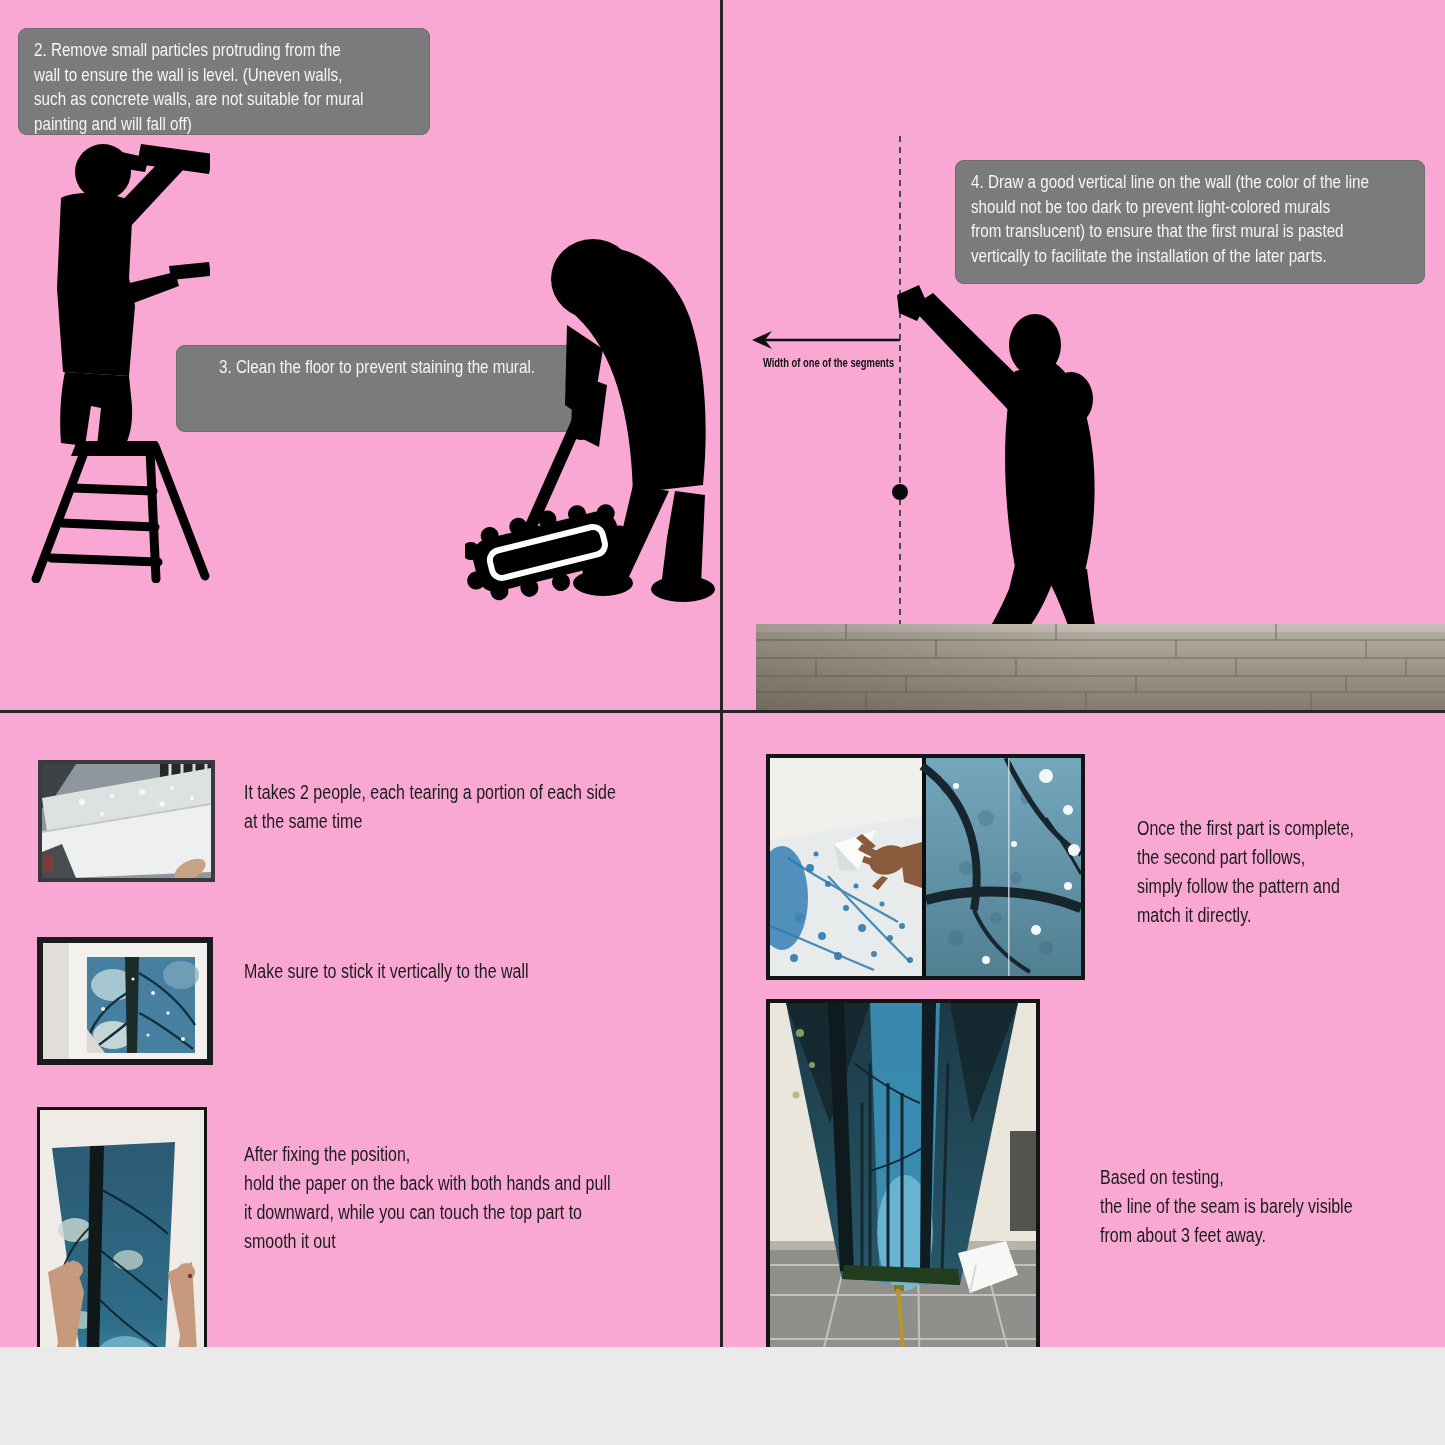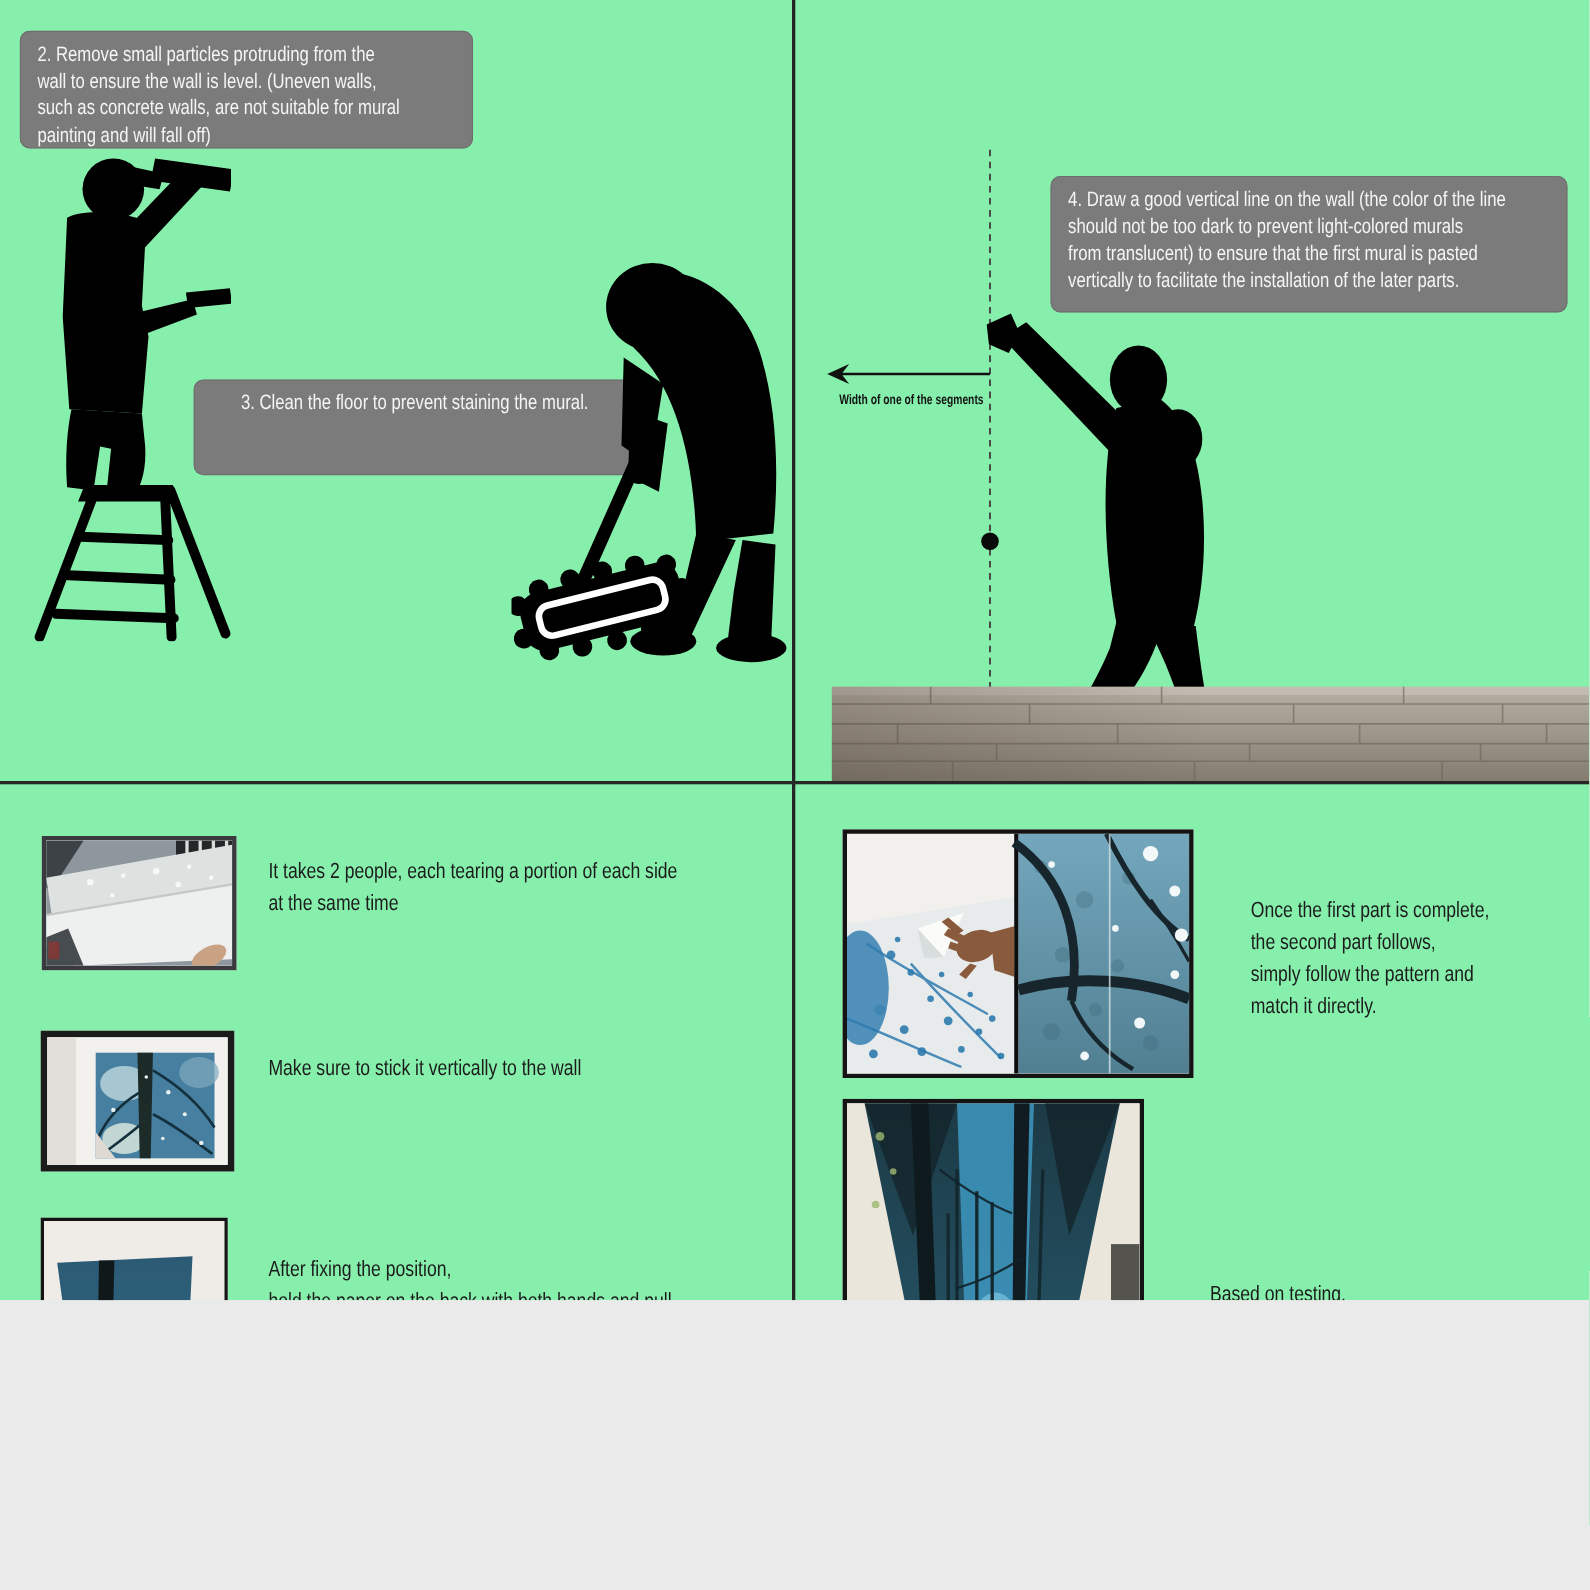--- a/index.html
+++ b/index.html
@@ -1,18 +1,18 @@
 <!DOCTYPE html>
 <html><head>
 <meta charset="utf-8">
 <style>
   html,body{margin:0;padding:0;background:#eaeaea;}
   *{box-sizing:border-box;}
   .canvas{
-    position:relative;width:1445px;height:1182px;background:#86efac;overflow:hidden;
+    position:relative;width:1445px;height:1347px;background:#f9a8d4;overflow:hidden;
     font-family:"Liberation Sans",sans-serif;
   }
   .divider-v{position:absolute;left:720px;top:0;width:3px;height:1445px;background:#262626;}
   .divider-h{position:absolute;left:0;top:710px;width:1445px;height:3px;background:#262626;}
 
   .callout{position:absolute;background:#7b7b7b;border-radius:9px;color:#f5f5f5;
     padding:10px 16px;box-shadow:0 0 0 1px #6e6e6e inset;}
   .callout-text{font-size:19px;line-height:1.3;white-space:pre-line;
     transform:scaleX(.8);transform-origin:0 0;width:125%;}
   #box2{left:18px;top:28px;width:412px;height:107px;}

